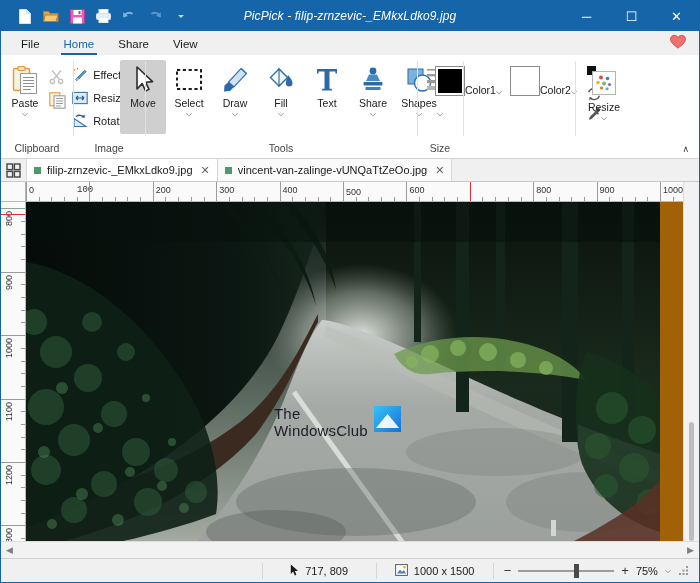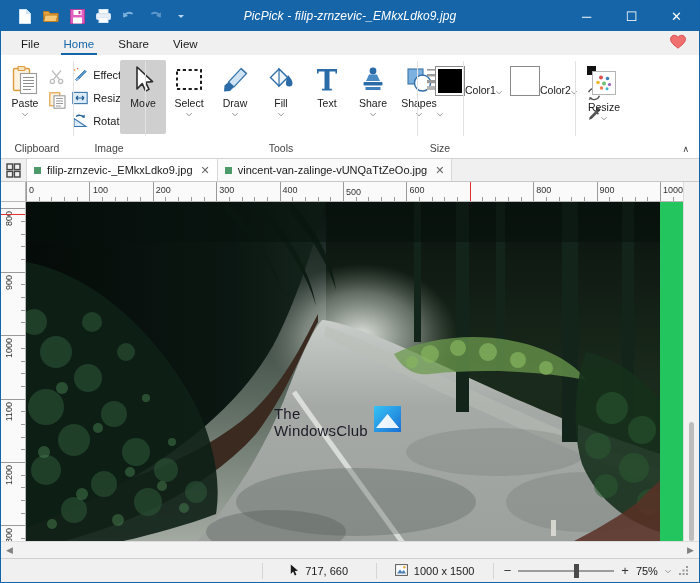--- a/index.html
+++ b/index.html
@@ -137,21 +137,21 @@
   }
   .vruler {
     width: 25px; background: #fafafa; position: relative; overflow: hidden;
     border-right: 1px solid #b9b9b9;
   }
   .rmark { position: absolute; font-size: 9px; color: #333; }
   .rtick { position: absolute; background: #9a9a9a; }
   .rcursor { position: absolute; background: #e03030; }
 
   .canvas-area {
-    flex: 1; position: relative; background: #22c55e; overflow: hidden;
+    flex: 1; position: relative; background: #a16207; overflow: hidden;
   }
   .photo {
     position: absolute; left: 0; top: 0; width: 634px; height: 362px;
     overflow: hidden;
   }
   .wm { position: absolute; left: 248px; top: 203px; display: flex; align-items: flex-start; }
   .wm-text { font-size: 15px; color: #1c1c28; line-height: 17px; letter-spacing: .2px; }
   .wm-logo { width: 27px; height: 26px; margin-left: 6px; margin-top: 1px; }
 
   .vscroll {
@@ -563,21 +563,21 @@
       </div>
 
       <div style="flex:1;display:flex;flex-direction:column;min-width:0">
         <div class="hruler" style="flex:0 0 20px" id="hruler">
             <div class="rmark" style="left: 3px; top: 3px;">0</div>
             <div class="rtick" style="left: 0px; top: 0px; width: 1px; height: 20px;"></div>
             <div class="rtick" style="left: 12.68px; bottom: 0px; width: 1px; height: 4px;"></div>
             <div class="rtick" style="left: 25.36px; bottom: 0px; width: 1px; height: 4px;"></div>
             <div class="rtick" style="left: 38.04px; bottom: 0px; width: 1px; height: 4px;"></div>
             <div class="rtick" style="left: 50.72px; bottom: 0px; width: 1px; height: 4px;"></div>
-            <div class="rmark" style="left: 67px; top: 3px;">100</div>
+            <div class="rmark" style="left: 51px; top: 3px; font-family: Liberation Mono, monospace;">100</div>
             <div class="rtick" style="left: 63.4px; top: 0px; width: 1px; height: 20px;"></div>
             <div class="rtick" style="left: 76.08px; bottom: 0px; width: 1px; height: 4px;"></div>
             <div class="rtick" style="left: 88.76px; bottom: 0px; width: 1px; height: 4px;"></div>
             <div class="rtick" style="left: 101.44px; bottom: 0px; width: 1px; height: 4px;"></div>
             <div class="rtick" style="left: 114.12px; bottom: 0px; width: 1px; height: 4px;"></div>
             <div class="rmark" style="left: 129.8px; top: 3px;">200</div>
             <div class="rtick" style="left: 126.8px; top: 0px; width: 1px; height: 20px;"></div>
             <div class="rtick" style="left: 139.48px; bottom: 0px; width: 1px; height: 4px;"></div>
             <div class="rtick" style="left: 152.16px; bottom: 0px; width: 1px; height: 4px;"></div>
             <div class="rtick" style="left: 164.84px; bottom: 0px; width: 1px; height: 4px;"></div>
@@ -787,21 +787,21 @@
 
   <div class="statusbar">
     <div class="sb-seg" style="width:295px"></div>
     <div class="sb-div"></div>
     <div class="sb-seg" style="width:126px;justify-content:center">
       <span>
         <svg width="9" height="12" viewBox="0 0 9 12">
             <path d="M.8 .6 .8 10 3.2 7.6 4.8 11.4 6.4 10.7 4.8 7 8 6.8z" fill="#1a1a1a"></path>
           </svg>
       </span>
-      <span>717, 660</span>
+      <span>717, 809</span>
     </div>
     <div class="sb-div"></div>
     <div class="sb-seg" style="width:130px;justify-content:center">
       <span>
         <svg width="13" height="12" viewBox="0 0 13 12">
             <rect x=".6" y=".6" width="11.8" height="10.8" fill="#fff" stroke="#5a5a5a" stroke-width="1"></rect>
             <path d="M2 9.5 5 5.4 7 8 8.8 6 11 9.5z" fill="#4a7fb5"></path>
             <circle cx="9.4" cy="3.2" r="1.2" fill="#e0a83c"></circle>
           </svg>
       </span>

